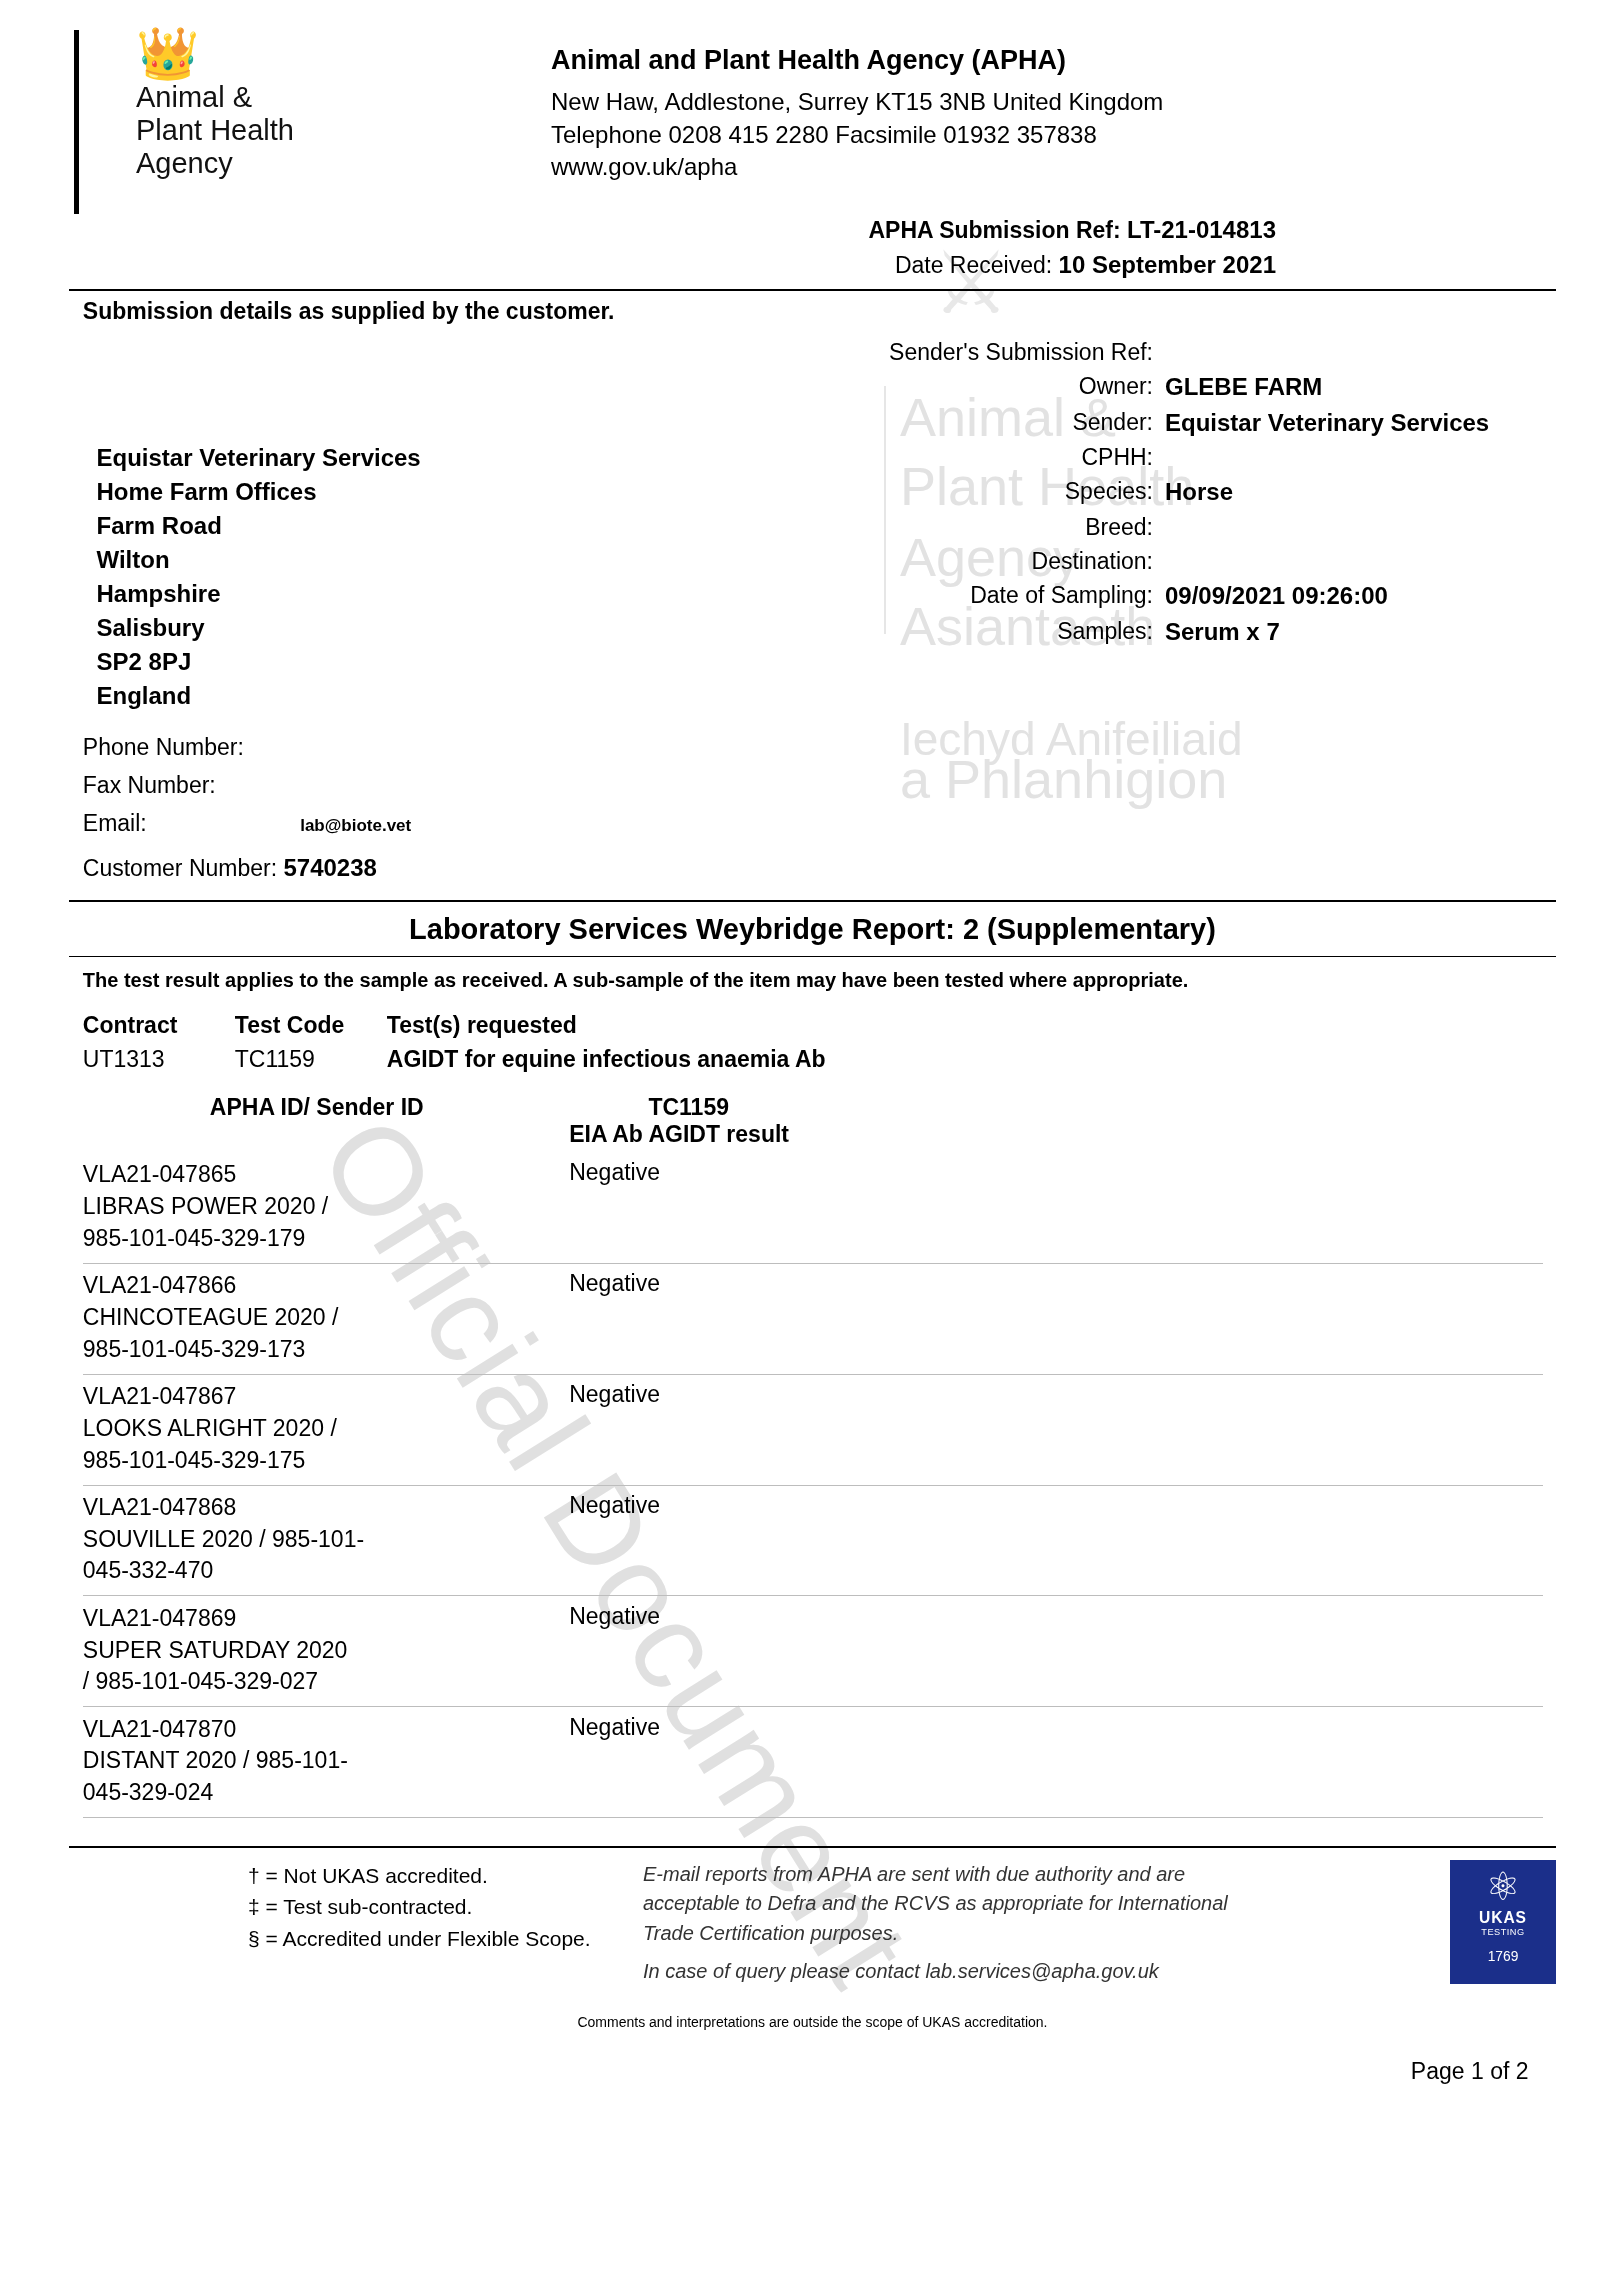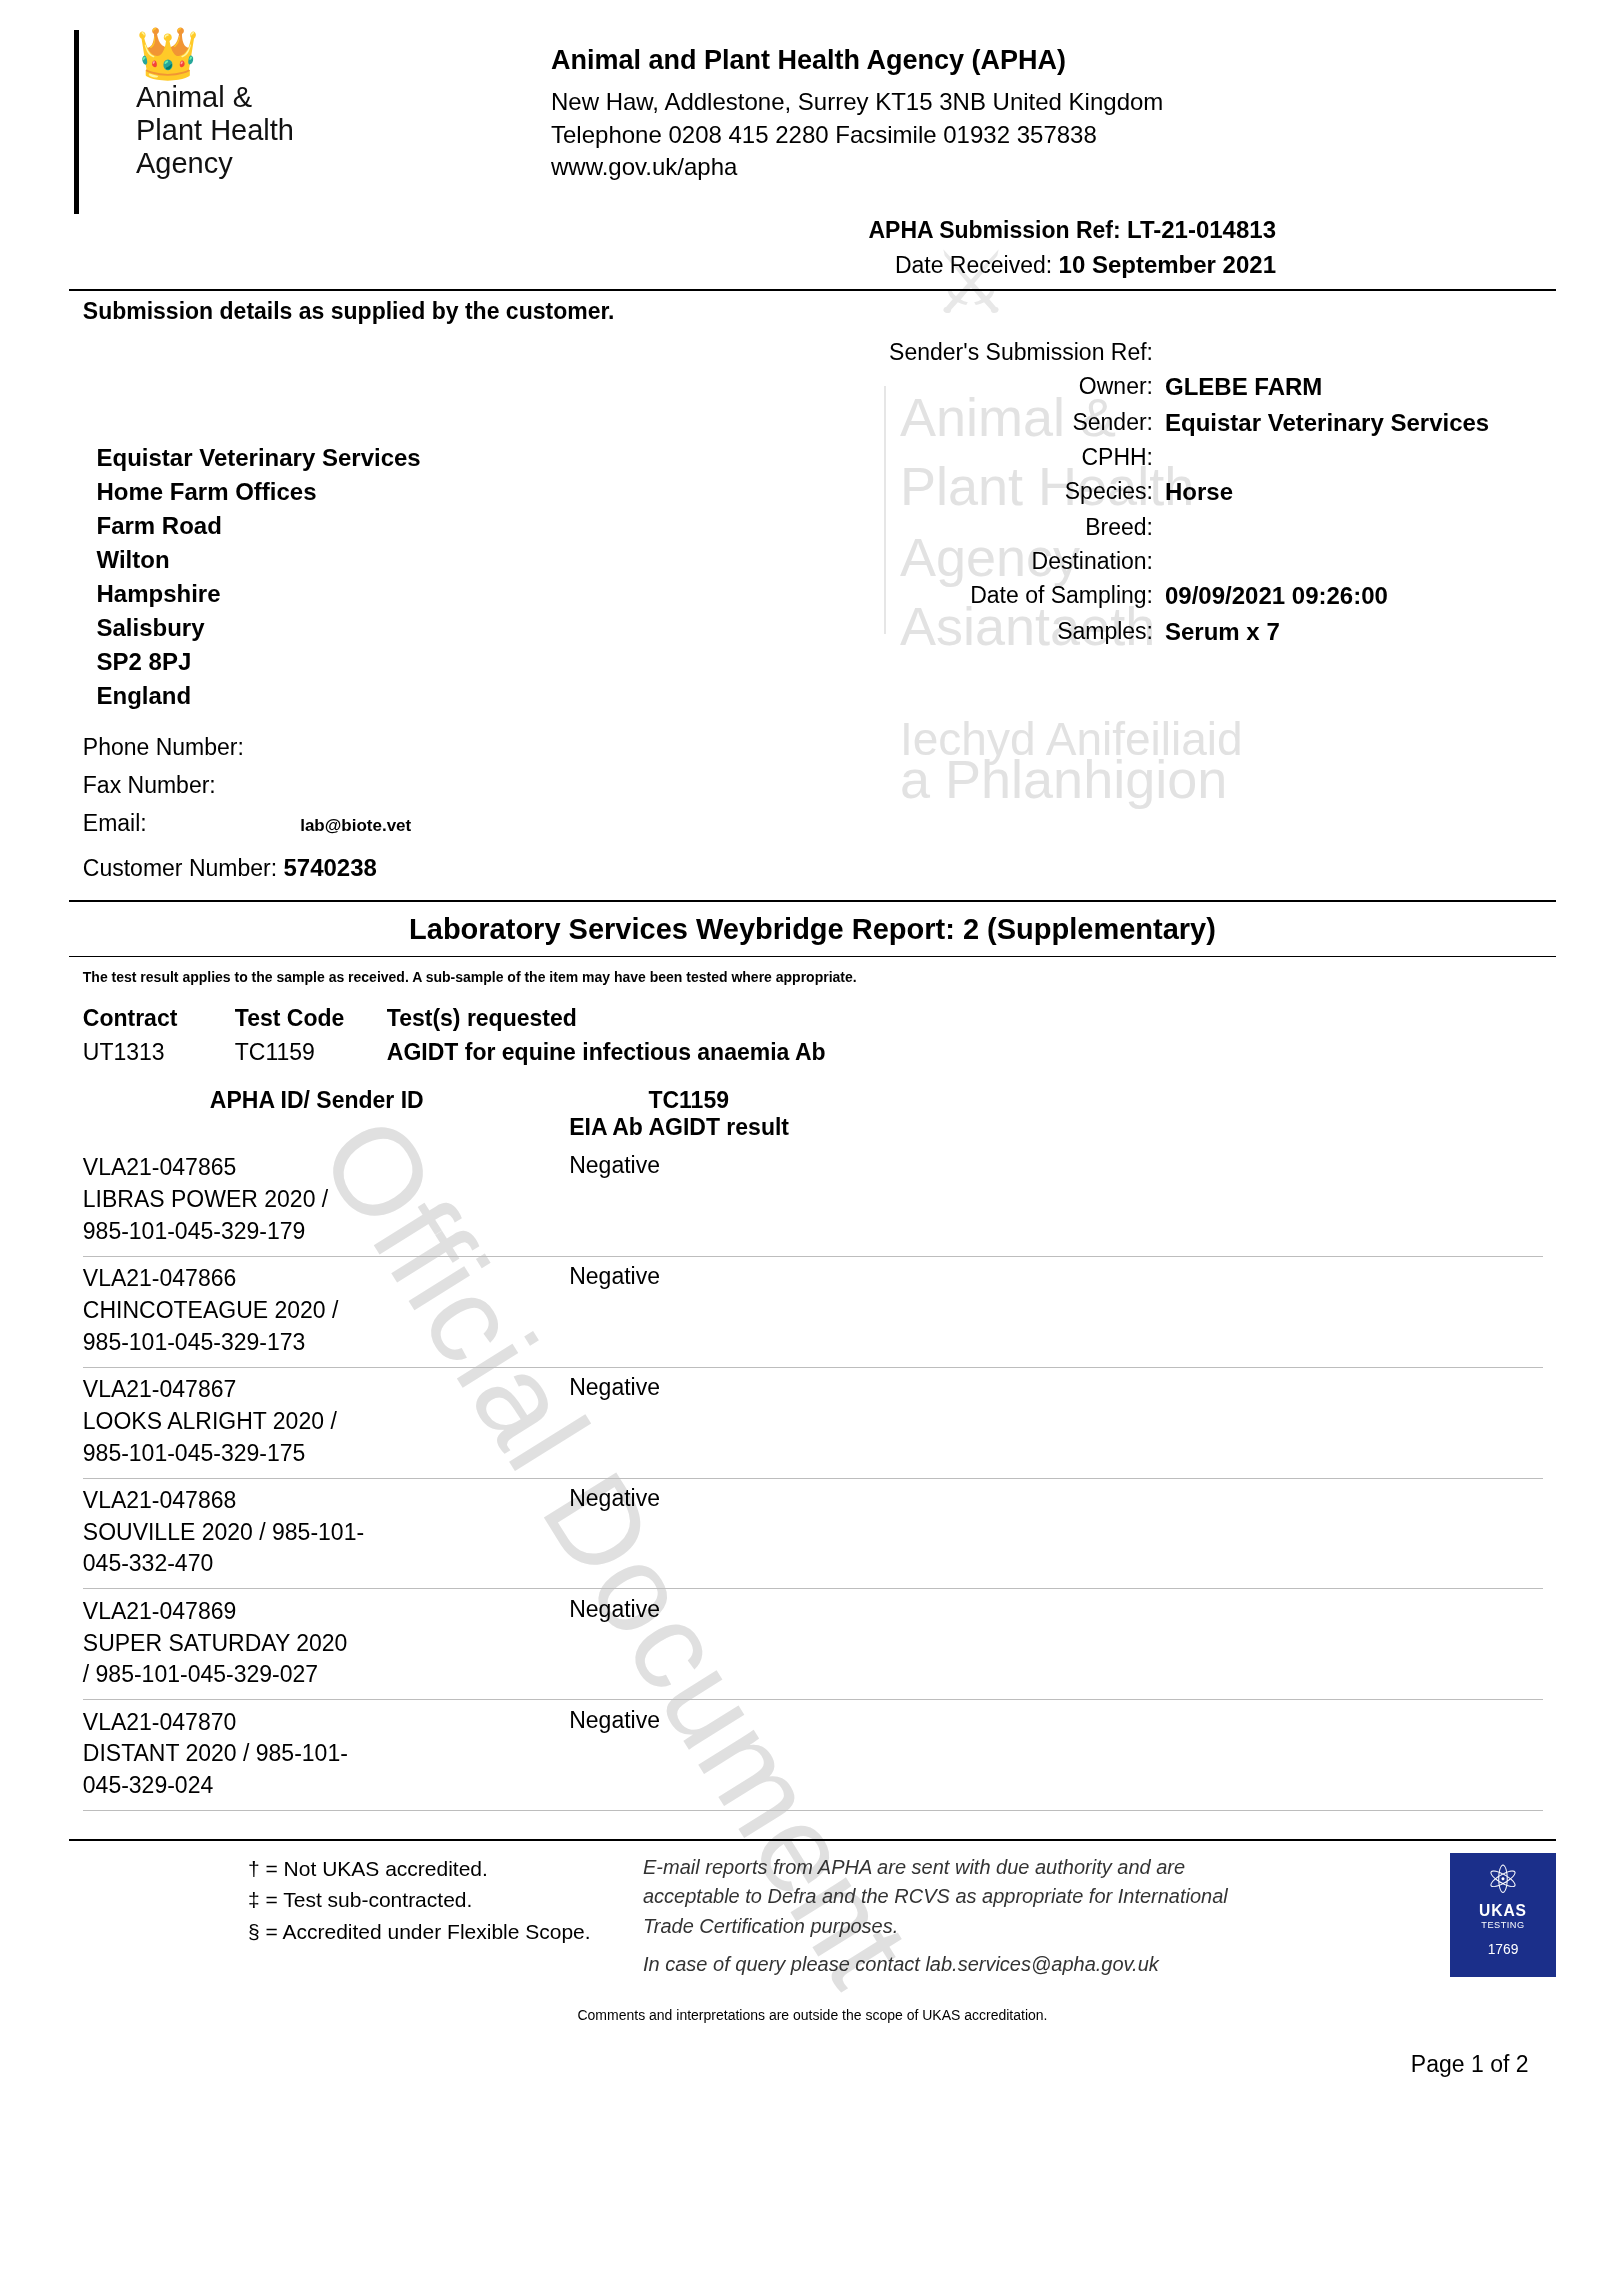--- a/index.html
+++ b/index.html
@@ -200,21 +200,21 @@
   .custnum b { font-size: 24px; }
 
   
   .report-title {
     text-align: center;
     font-size: 29px;
     font-weight: bold;
     padding: 11px 0 10px 0;
   }
   .note {
-    font-size: 14px;
+    font-size: 20px;
     font-weight: bold;
     margin: 12px 0 20px 13.8px;
   }
 
   
   .contract-head {
     display: flex;
     font-size: 23px;
     font-weight: bold;
     margin-left: 13.8px;

